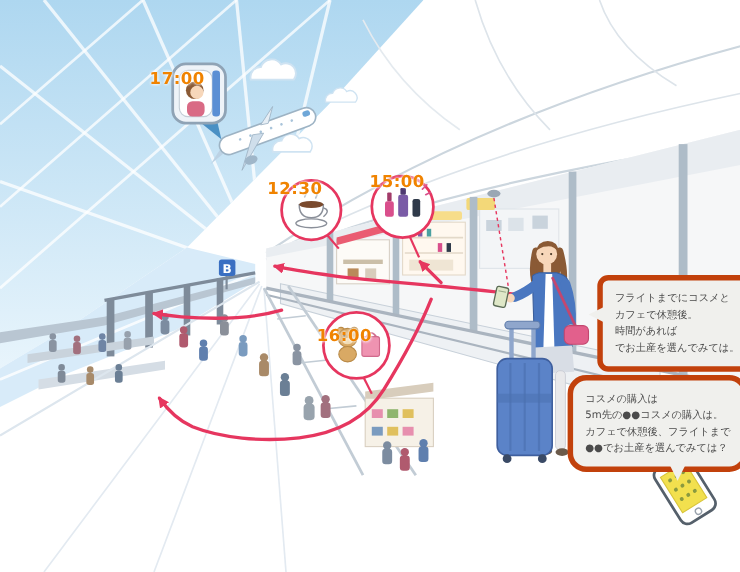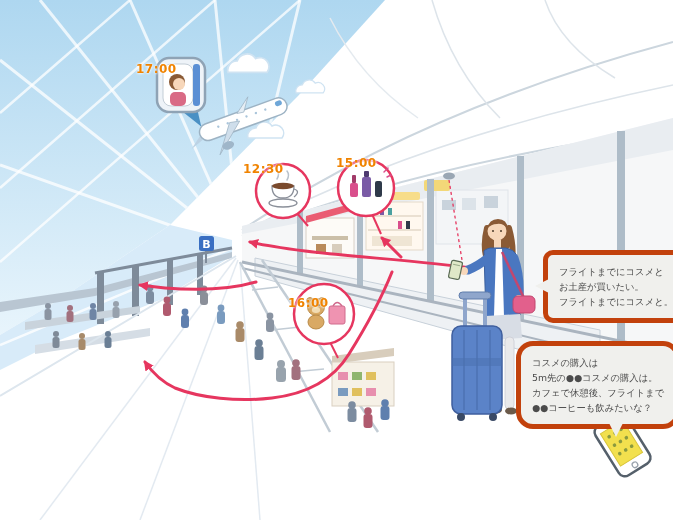--- a/index.html
+++ b/index.html
@@ -2,21 +2,21 @@
 <html><head>
 <meta charset="utf-8">
 <style>
   html,body { margin:0; padding:0; background:#fff; }
   .stage {
     position:relative; width:673px; height:520px; background:#ffffff;
     overflow:hidden; font-family:"DejaVu Sans","Liberation Sans",sans-serif;
   }
   .scene-svg { position:absolute; left:0; top:0; width:673px; height:520px; }
   .time {
-    position:absolute; color:#f08300; font-weight:bold; font-size:12px;
+    position:absolute; color:#f08300; font-weight:bold; font-size:15px;
     letter-spacing:0.5px; text-shadow:0 0 3px #fff, 0 0 3px #fff;
   }
   .bubble {
     position:absolute; background:#f0f0ed; border:5px solid #c2410c;
     border-radius:10px; padding:9px 11px; font-size:9.3px; line-height:1.62;
     color:#4b4b4b; white-space:nowrap;
   }
   .bubble .tail { position:absolute; width:0; height:0; border:7px solid transparent; }
   #bubble-woman .tail { left:-13px; top:24px; border-left:0; border-right:14px solid #f0f0ed; }
   #bubble-phone .tail { bottom:-13px; left:57%; border-bottom:0; border-top:14px solid #f0f0ed; }
@@ -393,25 +393,26 @@
 </svg>
 
 <div class="time" style="left:136px; top:62px;">17:00</div>
 <div class="time" style="left:243px; top:162px;">12:30</div>
 <div class="time" style="left:336px; top:156px;">15:00</div>
 <div class="time" style="left:288px; top:282px;margin-top:14px;">16:00</div>
 
 <div class="bubble" id="bubble-woman" style="left:543px; top:250px;">
   <span class="tail"></span>
   <div>フライトまでにコスメと</div>
-  <div>お土産が買いたい。</div>
-  <div>フライトまでにコスメと。</div>
+  <div>カフェで休憩後。</div>
+  <div>時間があれば</div>
+  <div>でお土産を選んでみては。</div>
 </div>
 
 <div class="bubble" id="bubble-phone" style="left:516px; top:341px;border-radius:17px;">
   <span class="tail"></span>
   <div>コスメの購入は</div>
   <div>5m先の●●コスメの購入は。</div>
   <div>カフェで休憩後、フライトまで</div>
-  <div>●●コーヒーも飲みたいな？</div>
+  <div>●●でお土産を選んでみては？</div>
 </div>
 
 </div>
 
 </body></html>

